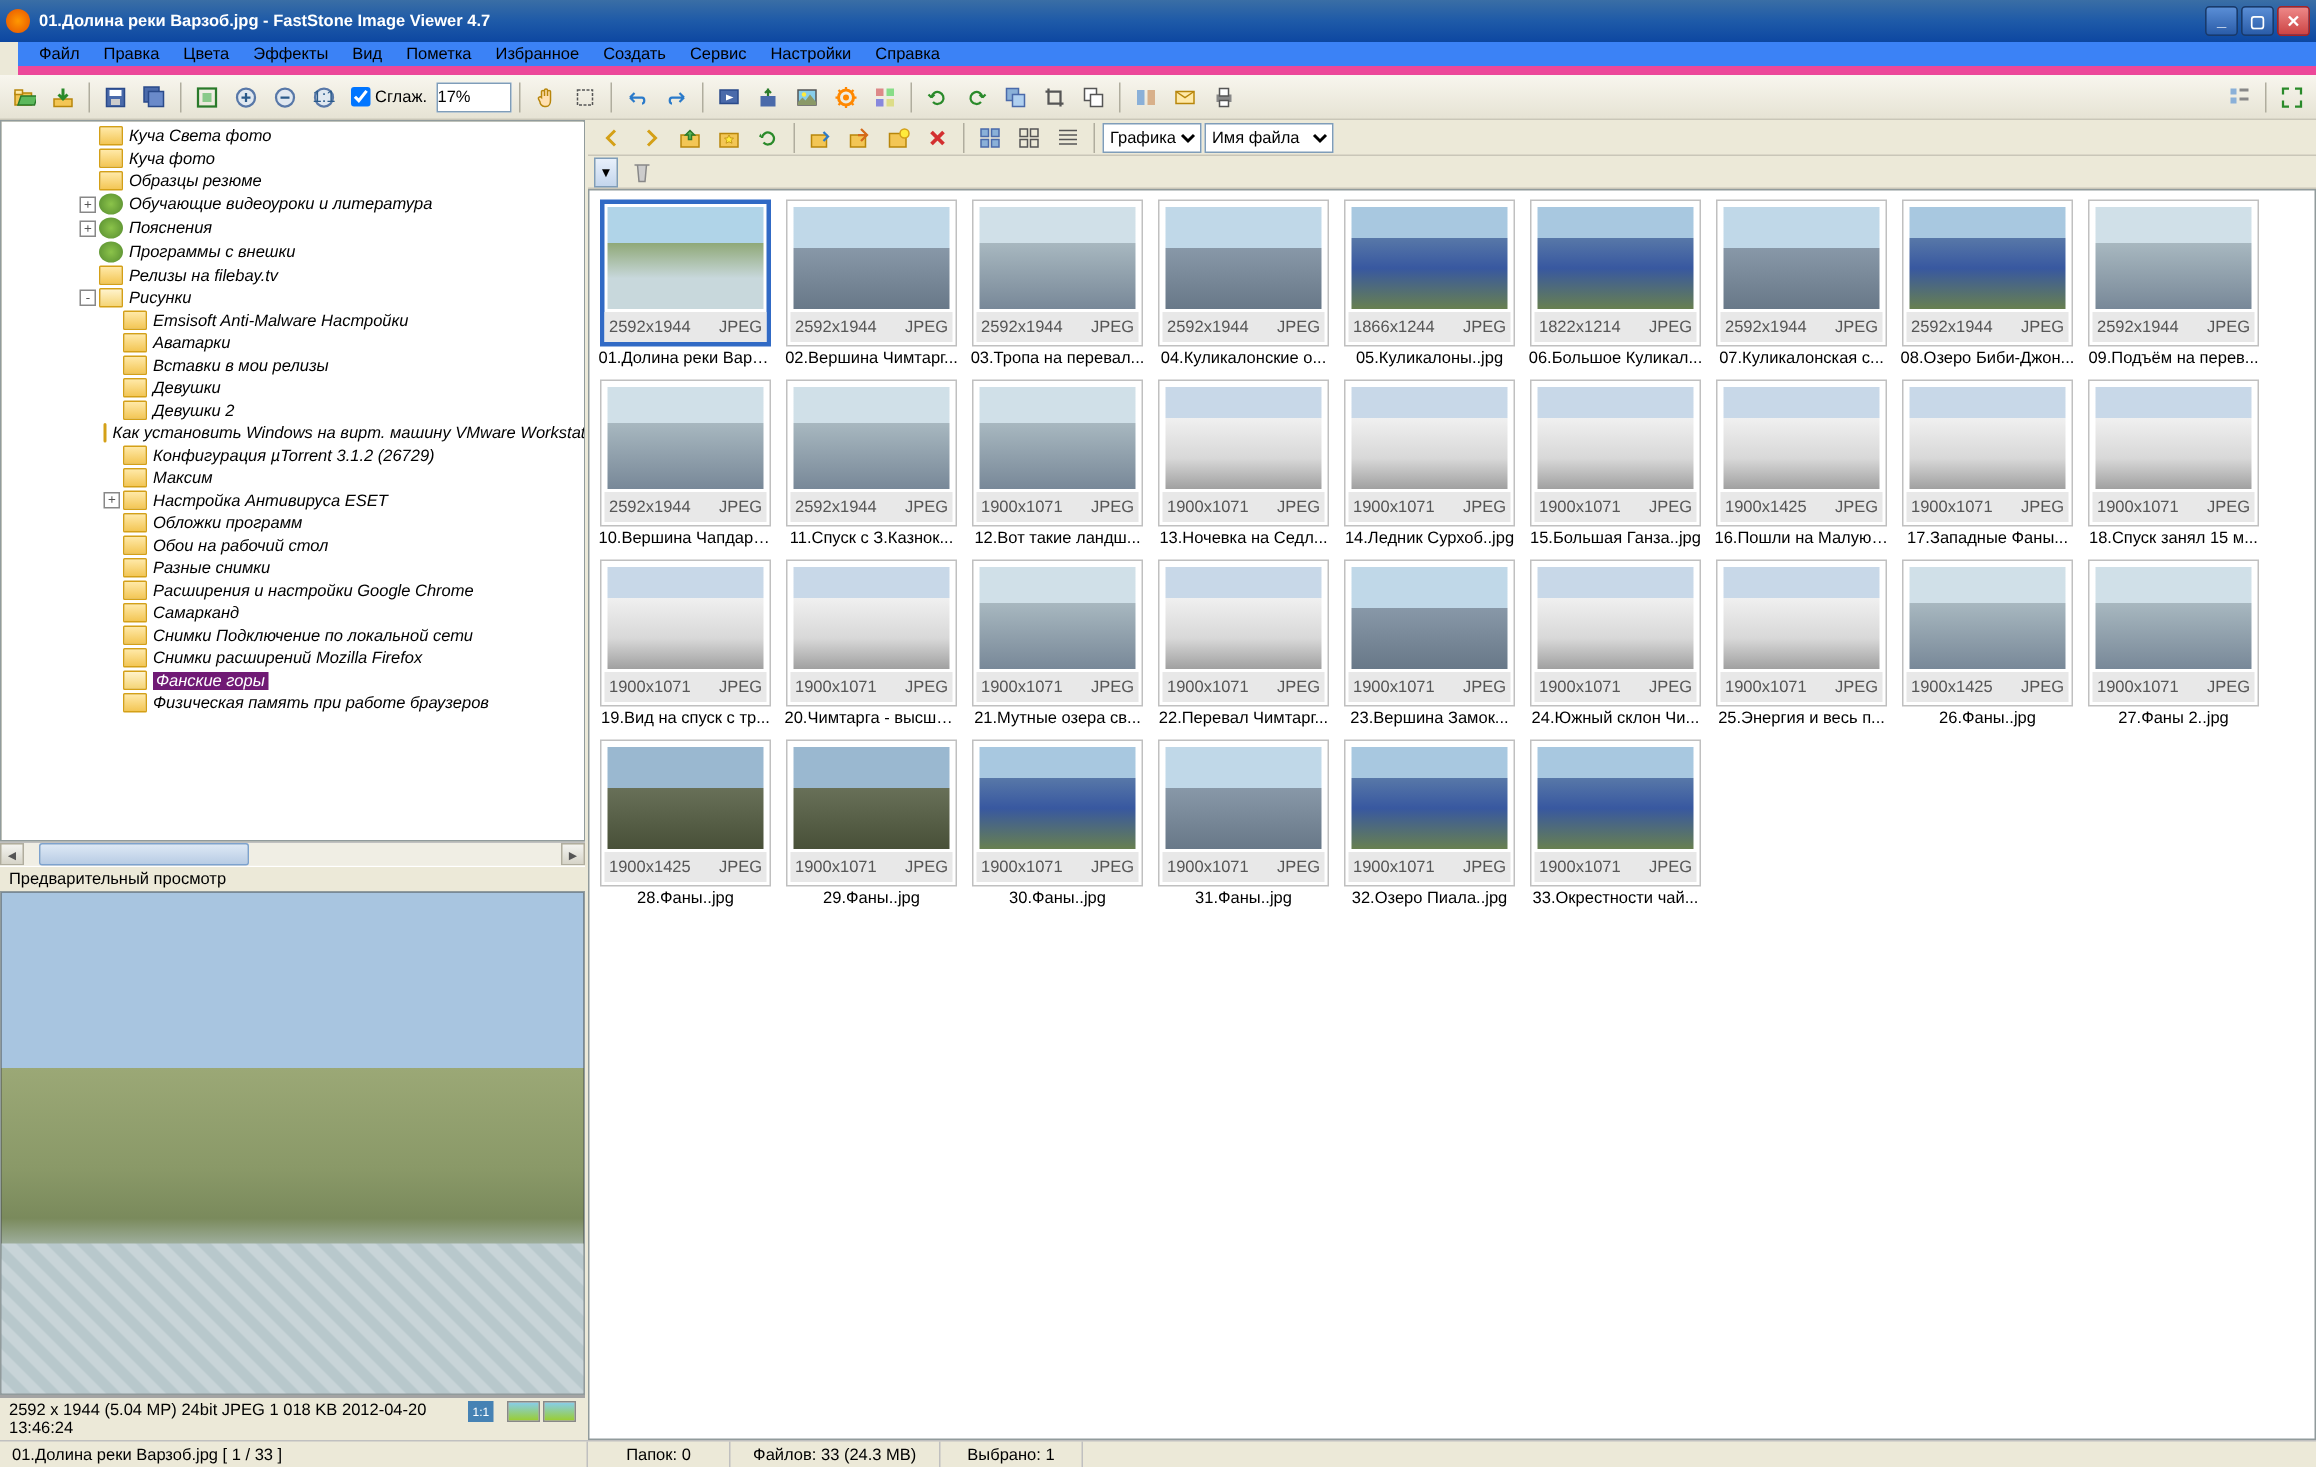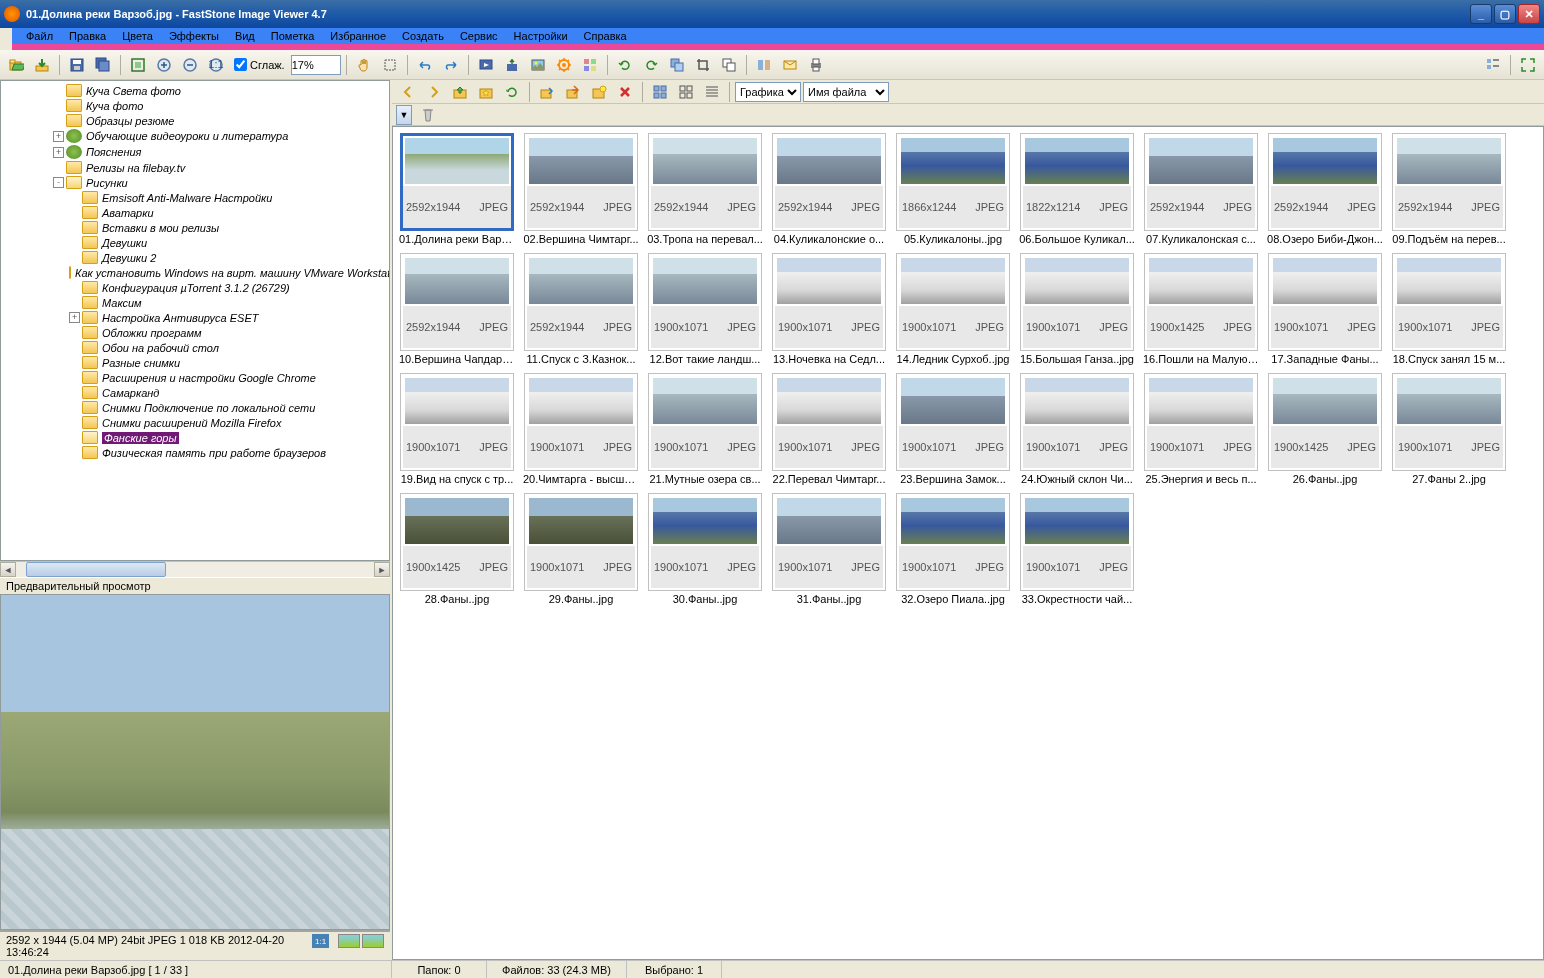--- a/index.html
+++ b/index.html
@@ -55,21 +55,21 @@
 .pathbar .path-input { flex: 1; height: 20px; border: 1px solid #7f9db9; background: #fff; display: flex; align-items: center; padding: 0 4px; }
 .pathbar .path-input .fld { width: 16px; height: 13px; background: linear-gradient(to bottom, #ffe9a8, #f3c655); border: 1px solid #d4a017; margin-right: 4px; }
 .pathbar .dropdown-btn { width: 16px; height: 20px; border: 1px solid #7f9db9; background: linear-gradient(#e8f0fb,#c4d6ed); display:flex;align-items:center;justify-content:center;font-size:9px; }
 
 .thumbs-area { flex: 1; background: #fff; overflow-y: auto; padding: 6px; border: 1px solid #919b9c; }
 .thumb-grid { display: flex; flex-wrap: wrap; gap: 8px; }
 .thumb { width: 116px; display: flex; flex-direction: column; align-items: center; }
 .thumb-frame { width: 114px; height: 98px; border: 1px solid #c0c0c0; background: #fff; display: flex; flex-direction: column; padding: 2px; }
 .thumb.selected .thumb-frame { border: 3px solid #316ac5; padding: 0; }
 .thumb-img { flex: 1; background: linear-gradient(to bottom, #87ceeb 0%, #87ceeb 40%, #8b9f6e 40%, #6b7f4e 100%); margin: 2px; }
-.thumb-meta { display: flex; justify-content: space-between; background: #e8e8e8; padding: 15px 3px; font-size: 10px; color: #555; }
+.thumb-meta { display: flex; justify-content: space-between; background: #e8e8e8; padding: 4px 3px; font-size: 10px; color: #555; }
 .thumb-name { font-size: 11px; text-align: center; margin-top: 2px; white-space: nowrap; overflow: hidden; text-overflow: ellipsis; width: 100%; color: #000; }
 
 
 .bg-a { background: linear-gradient(to bottom, #b0d4e8 35%, #8fa876 35%, #c8d8dc 70%); }
 .bg-b { background: linear-gradient(to bottom, #c0d8e8 40%, #8898a8 40%, #687888 100%); }
 .bg-c { background: linear-gradient(to bottom, #a8c8e0 30%, #5878a8 30%, #3858a0 60%, #688050 100%); }
 .bg-d { background: linear-gradient(to bottom, #d0e0e8 35%, #a8b8c0 35%, #788898 100%); }
 .bg-e { background: linear-gradient(to bottom, #c8d8e8 30%, #f0f0f0 30%, #d8d8d8 70%, #a0a0a0 100%); }
 .bg-f { background: linear-gradient(to bottom, #9ab8d0 40%, #687058 40%, #485038 100%); }
 
@@ -313,20 +313,25 @@
             <span class="gico"></span>
             <span class="lbl">Обучающие видеоуроки и литература</span>
           </div>
           <div class="tree-item ind2">
             <span class="exp">+</span>
             <span class="gico"></span>
             <span class="lbl">Пояснения</span>
           </div>
           <div class="tree-item ind2">
             <span class="noexp"></span>
+            <span class="gico"></span>
+            <span class="lbl">Программы с внешки</span>
+          </div>
+          <div class="tree-item ind2">
+            <span class="noexp"></span>
             <span class="fld"></span>
             <span class="lbl">Релизы на filebay.tv</span>
           </div>
           <div class="tree-item ind2">
             <span class="exp">-</span>
             <span class="fld open"></span>
             <span class="lbl">Рисунки</span>
           </div>
           <div class="tree-item ind3">
             <span class="noexp"></span>

